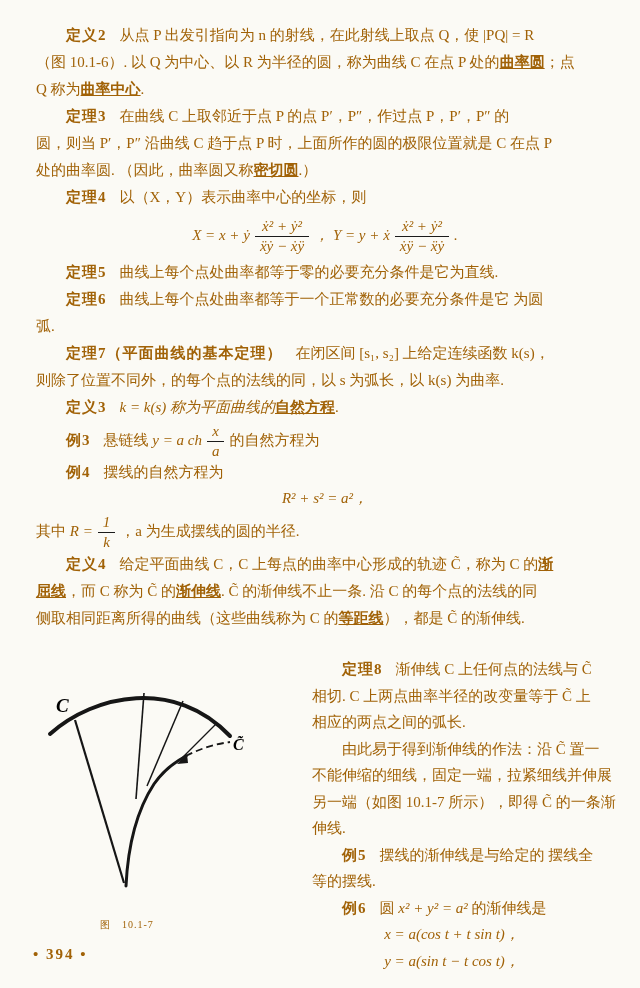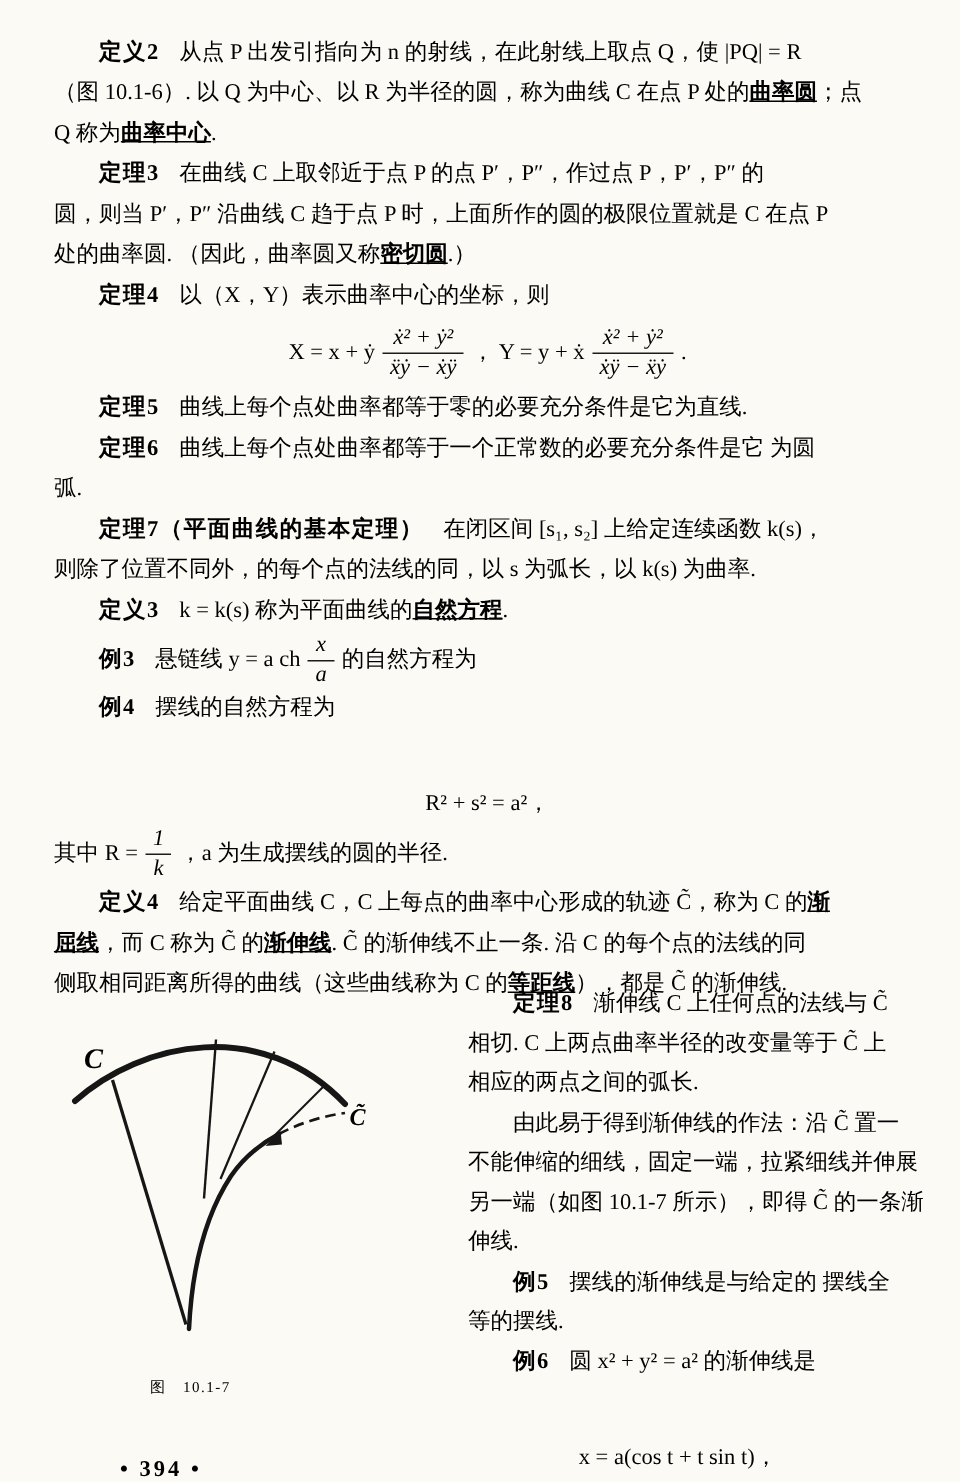--- a/index.html
+++ b/index.html
@@ -1,42 +1,42 @@
 <!DOCTYPE html>
 <html><head>
 <meta charset="utf-8">
 <style>
   html,body{margin:0;padding:0;background:#e8e6e0;}
   .page{
     position:relative;width:640px;height:988px;margin:0 auto;
-    background:#fbfaf5;color:#000000;overflow:hidden;
+    background:#fbfaf5;color:#a16207;overflow:hidden;
     font-family:"Liberation Serif","DejaVu Serif",serif;
     font-size:15px;
   }
   .flow{position:absolute;left:36px;top:22px;width:578px;}
   .line{height:27px;line-height:27px;white-space:nowrap;overflow:visible;}
   .ind{padding-left:30px;}
   .lbl{font-weight:bold;margin-right:13px;letter-spacing:1px;}
   .bd{font-weight:bold;text-decoration:underline;}
-  .m{margin-top:38px;}
+  .m{font-style:italic;}
   .formula{text-align:center;white-space:nowrap;}
   .f1{height:48px;line-height:48px;}
   .f-line{height:27px;line-height:27px;}
   .f3{height:25px;line-height:25px;}
   .e3line{height:38px;line-height:38px;}
   .rkline{height:40px;line-height:40px;}
   .frac{display:inline-block;vertical-align:middle;text-align:center;margin:0 5px;font-style:italic;}
   .frac .num{display:block;line-height:1.15;padding:0 5px 1px;border-bottom:1.3px solid #1b1b1b;}
   .frac .den{display:block;line-height:1.15;padding:1px 5px 0;}
   .rightcol{position:absolute;left:312px;top:656px;width:306px;}
   .rightcol .line{height:26.5px;line-height:26.5px;}
   .rc-formula{height:27px;line-height:27px;text-align:center;width:280px;white-space:nowrap;}
   .figure{position:absolute;left:40px;top:684px;width:256px;height:232px;}
   .fig-caption{position:absolute;left:100px;top:918px;font-size:10px;letter-spacing:1px;}
-  .page-number{position:absolute;left:33px;top:972px;font-weight:bold;font-size:15px;letter-spacing:2px;margin-left:47px;}
+  .page-number{position:absolute;left:33px;top:946px;font-weight:bold;font-size:15px;letter-spacing:2px;}
   .fig-lbl{font-family:"Liberation Serif",serif;font-weight:bold;font-style:italic;}
 </style>
 </head>
 <body>
 
 <div class="page">
 
   <div class="flow">
 
     <div class="line ind"><span class="lbl">定义2</span><span>从点 P 出发引指向为 n 的射线，在此射线上取点 Q，使 |PQ| = R</span></div>

